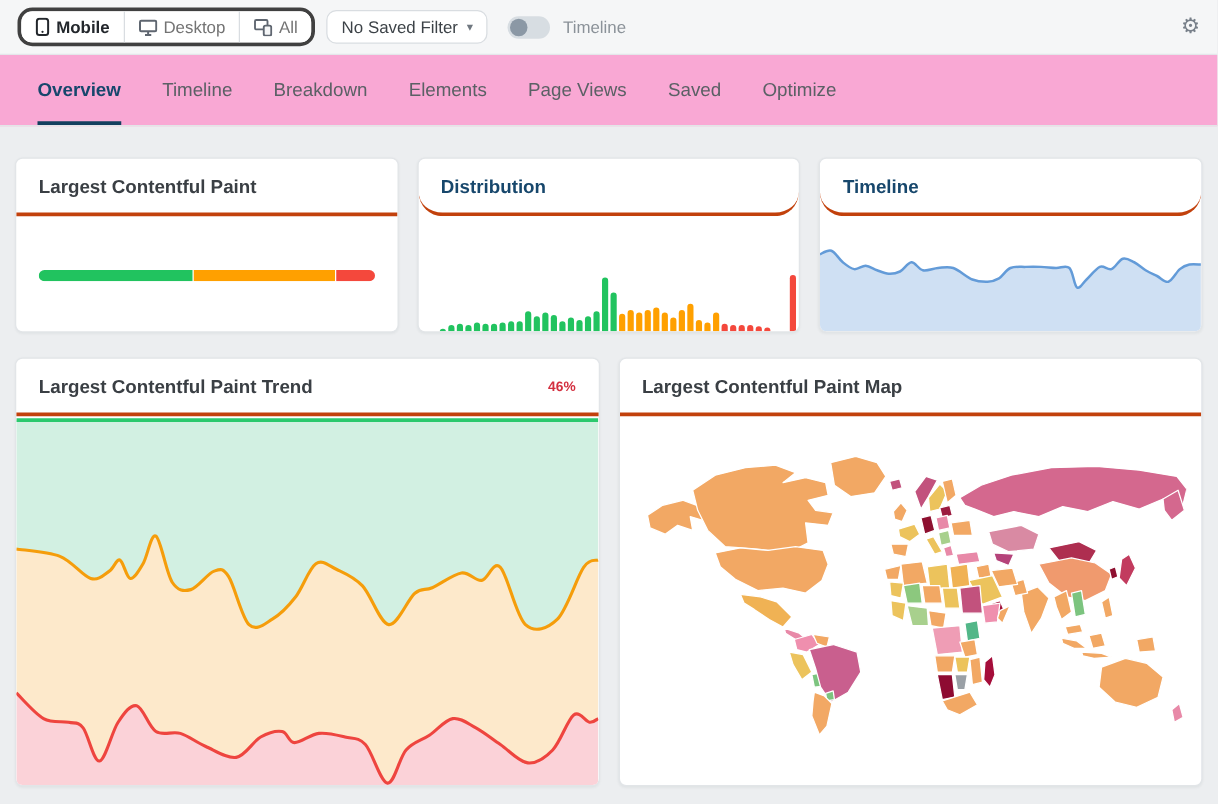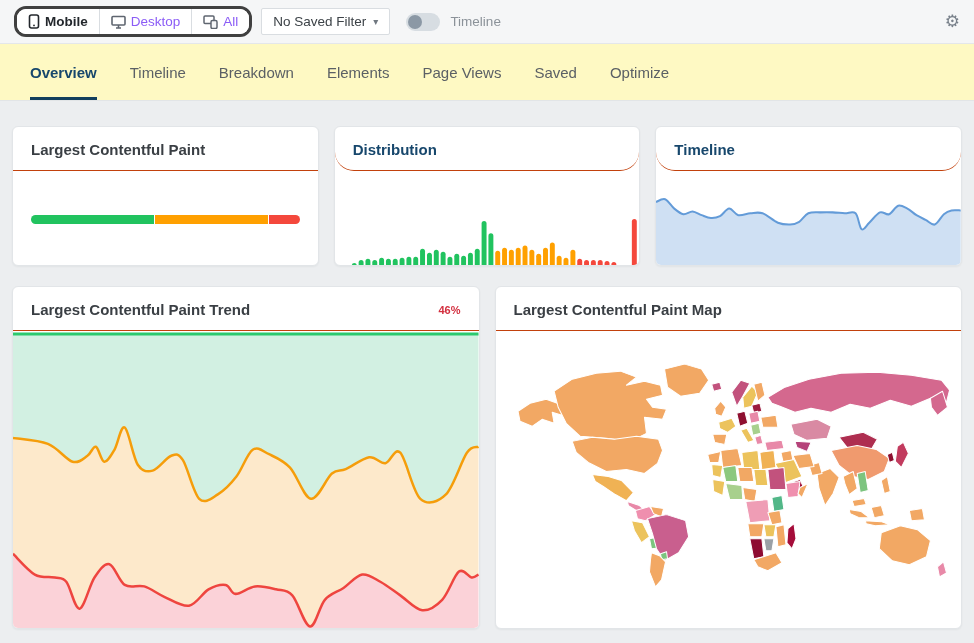--- a/index.html
+++ b/index.html
@@ -5,55 +5,55 @@
   * { box-sizing: border-box; margin: 0; padding: 0; }
   html,body { width: 974px; height: 643px; overflow: hidden;
     font-family: "Liberation Sans", sans-serif; background: #eceef0; }
 
   
   .toolbar { height: 44px; background: #f5f6f7; border-bottom: 1px solid #e4e7ea;
     display: flex; align-items: center; padding: 0 14px; }
   .seg-group { display: flex; background: #fff; border: 3px solid #404040;
     border-radius: 12px; overflow: hidden; }
   .seg-btn { display: flex; align-items: center; gap: 5px; padding: 5px 11px;
-    font-size: 13.5px; color: #8b5cf6; cursor: pointer; background: #fff;
+    font-size: 13.5px; color: #737373; cursor: pointer; background: #fff;
     border: none; border-right: 1px solid #d9dde1; }
   .seg-btn:last-child { border-right: none; }
   .seg-btn.active { color: #23272c; font-weight: 700; }
   .seg-btn svg { display: block; }
   .dropdown { margin-left: 9px; display: flex; align-items: center; gap: 7px;
-    background: #fff; border: 1px solid #d9dde1; border-radius: 2px;
+    background: #fff; border: 1px solid #d9dde1; border-radius: 8px;
     padding: 5px 11px; font-size: 13.5px; color: #3c4247; cursor: pointer; }
   .dropdown .caret { font-size: 10px; color: #707880; }
   .toggle { margin-left: 16px; width: 34px; height: 18px; border-radius: 9px;
     background: #d7dde2; position: relative; cursor: pointer; }
   .toggle .knob { position: absolute; left: 2px; top: 2px; width: 14px; height: 14px;
     border-radius: 50%; background: #8b98a5; }
   .filters-label { margin-left: 10px; font-size: 13.5px; color: #8b9299; }
   .gear { margin-left: auto; color: #78808a; font-size: 17px; cursor: pointer;
     font-family: "DejaVu Sans", sans-serif; line-height: 1; }
 
   
-  .tabbar { height: 57px; background: #fef9c3; border-bottom: 1px solid #e2e5e7;
+  .tabbar { height: 57px; background: #f9a8d4; border-bottom: 1px solid #e2e5e7;
     display: flex; align-items: stretch; padding: 0 30px; gap: 33px; }
   .tab { display: flex; align-items: center; font-size: 15px; color: #5b6065;
     cursor: pointer; position: relative; }
   .tab.active { color: #17476c; font-weight: 700; }
   .tab.active::after { content: ""; position: absolute; left: 0; right: 0;
     bottom: 0; height: 3px; background: #123f5e; }
 
   
   .content { padding: 25px 12px 15px; }
   .row1 { display: grid; grid-template-columns: 1fr 1fr 1fr; gap: 15px;
     height: 140px; margin-bottom: 20px; }
   .row2 { display: grid; grid-template-columns: 1fr 1fr; gap: 15px; height: 343px; }
   .card { background: #fff; border: 1px solid #e2e5e8; border-radius: 6px;
     box-shadow: 0 1px 2px rgba(25,30,40,.05); overflow: hidden;
     display: flex; flex-direction: column; }
-  .card-header { padding: 14px 18px 12px; border-bottom: 1px solid #c2410c;
+  .card-header { padding: 14px 18px 12px; border-bottom: 3px solid #c2410c;
     font-size: 15px; font-weight: 700; color: #3a3f44;
     display: flex; align-items: center; justify-content: space-between; text-align: right; }
   .card-header.blue { color: #17476c; border-radius: 19px; }
   .badge-pct { color: #d32f3f; font-size: 11px; font-weight: 700; }
   .card-body { flex: 1; position: relative; min-height: 0; }
   .card-body svg { display: block; width: 100%; height: 100%; }
 
   
   .lcp-body { padding: 8px 18px 16px; display: flex; flex-direction: column;
     justify-content: center; }

